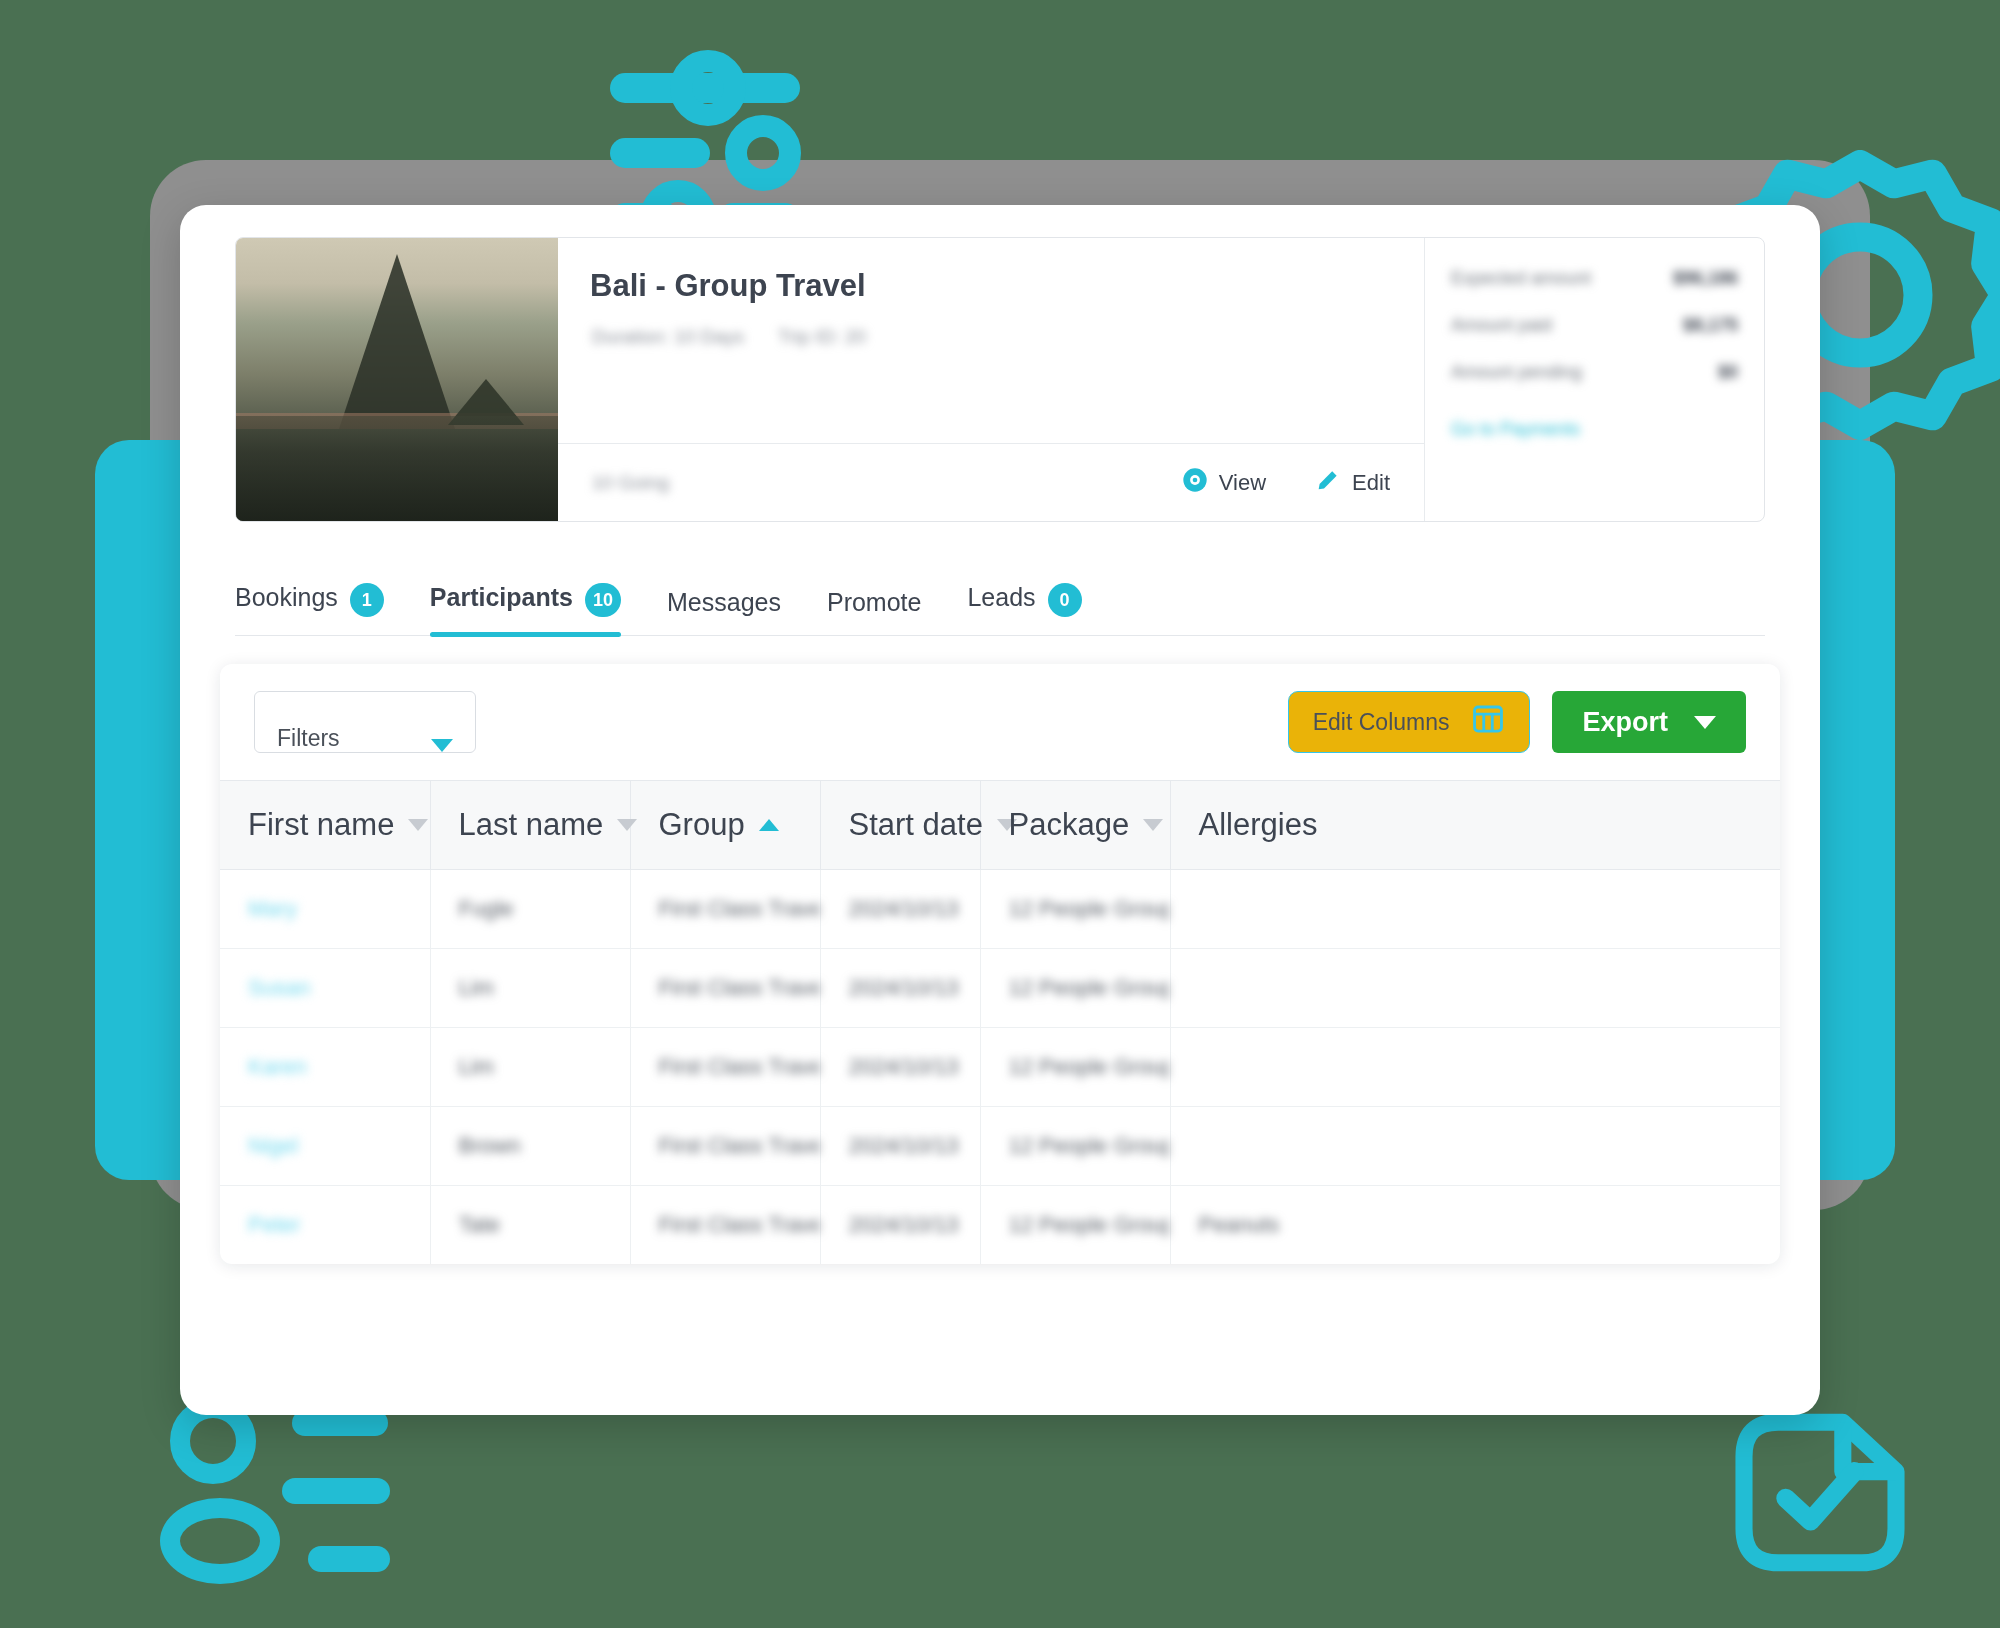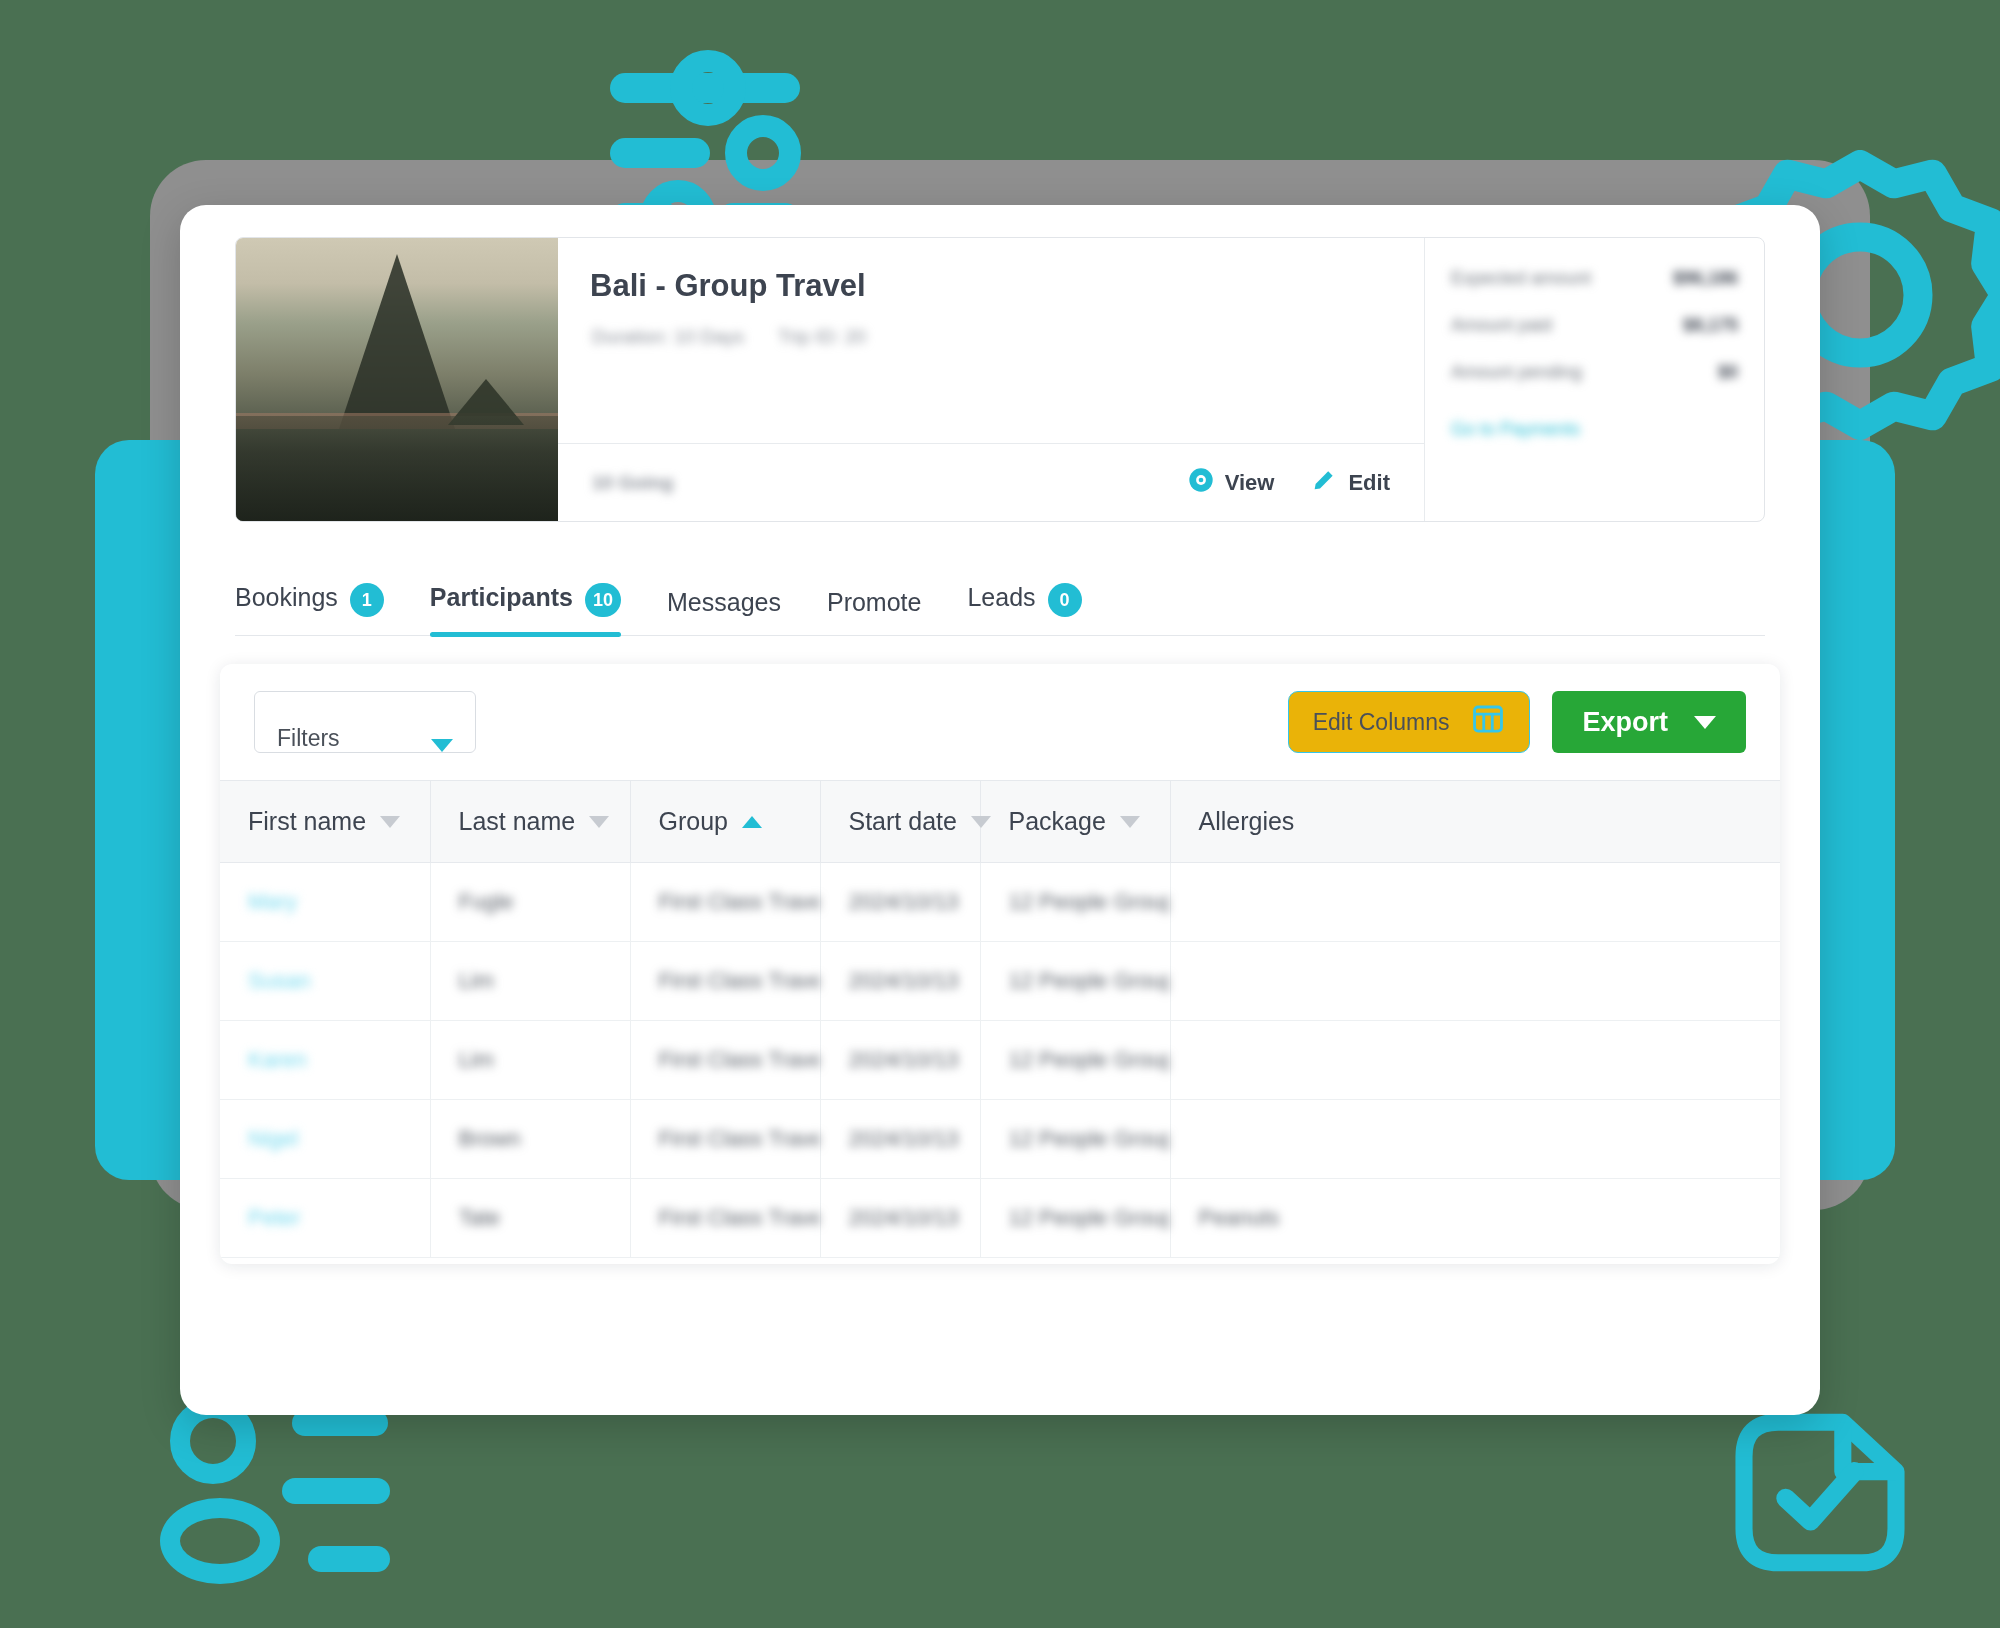--- a/index.html
+++ b/index.html
@@ -169,22 +169,21 @@
     color: #8A8F98;
     font-size: 19px;
   }
   .trip-actions {
     margin-top: auto;
     border-top: 1px solid #E8EBEE;
     height: 78px;
     display: flex;
     align-items: center;
     padding: 0 34px;
-    gap: 8px;
-    font-weight: bold;
+    gap: 20px;
   }
   .trip-status {
     filter: blur(5px);
     color: #8A8F98;
     font-size: 19px;
     display: flex;
     align-items: center;
     gap: 8px;
   }
   .spacer { flex: 1; }
@@ -313,21 +312,21 @@
   .caret-down.white { border-top-color: #fff; }
 
   table { width: 100%; border-collapse: collapse; table-layout: fixed; }
   thead th {
     background: #F7F8F9;
     border-top: 1px solid #E6E9ED;
     border-bottom: 1px solid #E6E9ED;
     border-right: 1px solid #E6E9ED;
     text-align: left;
     padding: 26px 0 26px 28px;
-    font-size: 25px;
+    font-size: 31px;
     font-weight: 400;
     color: #3D4450;
     white-space: nowrap;
   }
   thead th:last-child { border-right: none; }
   .th-inner { display: flex; align-items: center; gap: 14px; }
   .sort-desc {
     width: 0; height: 0;
     border-left: 10px solid transparent;
     border-right: 10px solid transparent;

